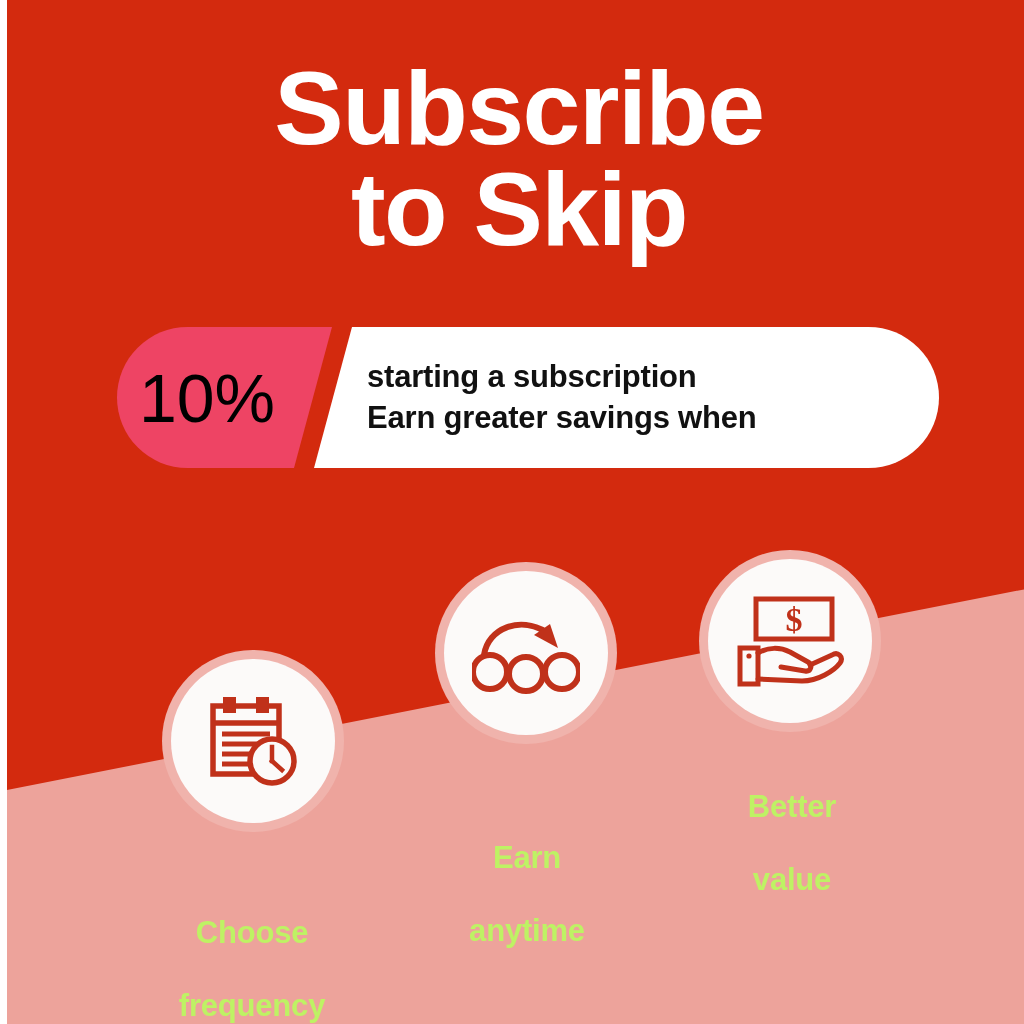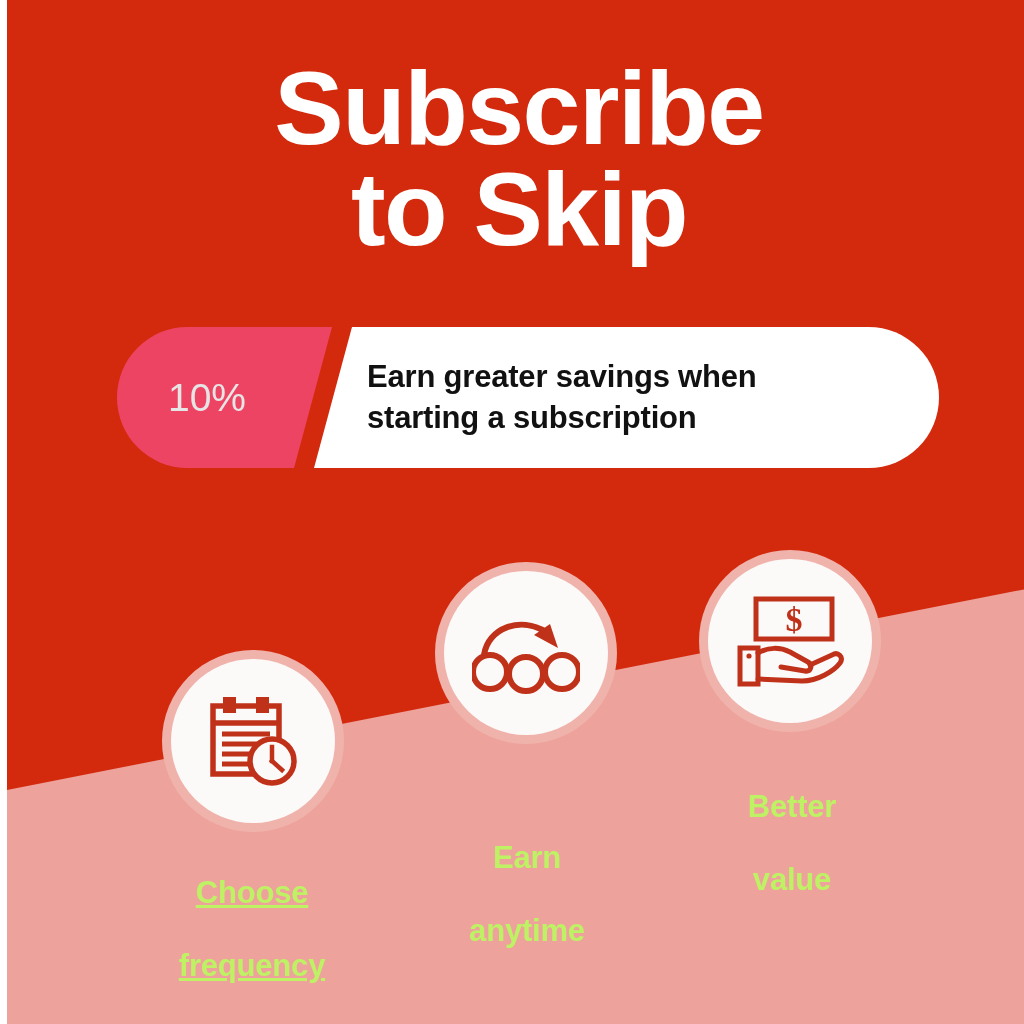--- a/index.html
+++ b/index.html
@@ -81,22 +81,22 @@
   }
   .banner-percent {
     position: absolute;
     left: 0;
     top: 0;
     width: 180px;
     height: 141px;
     display: flex;
     align-items: center;
     justify-content: center;
-    color: #e5e5e5;
-    font-size: 39px;
+    color: #000000;
+    font-size: 68px;
     font-weight: 400;
     letter-spacing: 0px;
   }
   .banner-text {
     position: absolute;
     left: 250px;
     top: 0;
     width: 540px;
     height: 141px;
     display: flex;
@@ -152,22 +152,22 @@
   <div class="headline">
     <span class="line">Subscribe</span>
     <span class="line">to Skip</span>
   </div>
 
   <div class="banner">
     <div class="banner-white"></div>
     <div class="banner-pink"></div>
     <div class="banner-percent">10%</div>
     <div class="banner-text">
+      <span>starting a subscription</span>
       <span>Earn greater savings when</span>
-      <span>starting a subscription</span>
     </div>
   </div>
 
   <div class="feature" style="left:155px; top:650px; width:182px; height:182px;">
     <div class="halo" style="left:0; top:0; width:182px; height:182px;"></div>
     <div class="disc" style="left:9px; top:9px; width:164px; height:164px;">
       <svg width="104" height="104" viewBox="0 0 104 104">
         <g fill="none" stroke="#C0311A" stroke-width="5.5">
           <rect x="12" y="17" width="66" height="68"></rect>
           <line x1="12" y1="34" x2="78" y2="34"></line>
@@ -181,21 +181,21 @@
           <line x1="21" y1="75" x2="49" y2="75"></line>
         </g>
         <circle cx="71" cy="72" r="22" fill="#FCFAF9" stroke="#C0311A" stroke-width="5.5"></circle>
         <g stroke="#C0311A" stroke-width="4.5" stroke-linecap="square">
           <line x1="71" y1="58" x2="71" y2="72"></line>
           <line x1="71" y1="72" x2="81" y2="81"></line>
         </g>
       </svg>
     </div>
   </div>
-  <div class="feature-label" style="left:120px; top:838px; width:250px;text-decoration:underline;">
+  <div class="feature-label" style="left:120px; top:878px; width:250px;">
     <span>Choose</span><br>
     <span>frequency</span>
   </div>
 
   <div class="feature" style="left:428px; top:562px; width:182px; height:182px;">
     <div class="halo" style="left:0; top:0; width:182px; height:182px;"></div>
     <div class="disc" style="left:9px; top:9px; width:164px; height:164px;">
       <svg width="108" height="90" viewBox="0 0 108 90">
         <path d="M12 47 C16 20, 48 8, 74 24" fill="none" stroke="#C0311A" stroke-width="6" stroke-linecap="round"></path>
         <polygon points="86 40, 62 27, 78 16" fill="#C0311A"></polygon>

